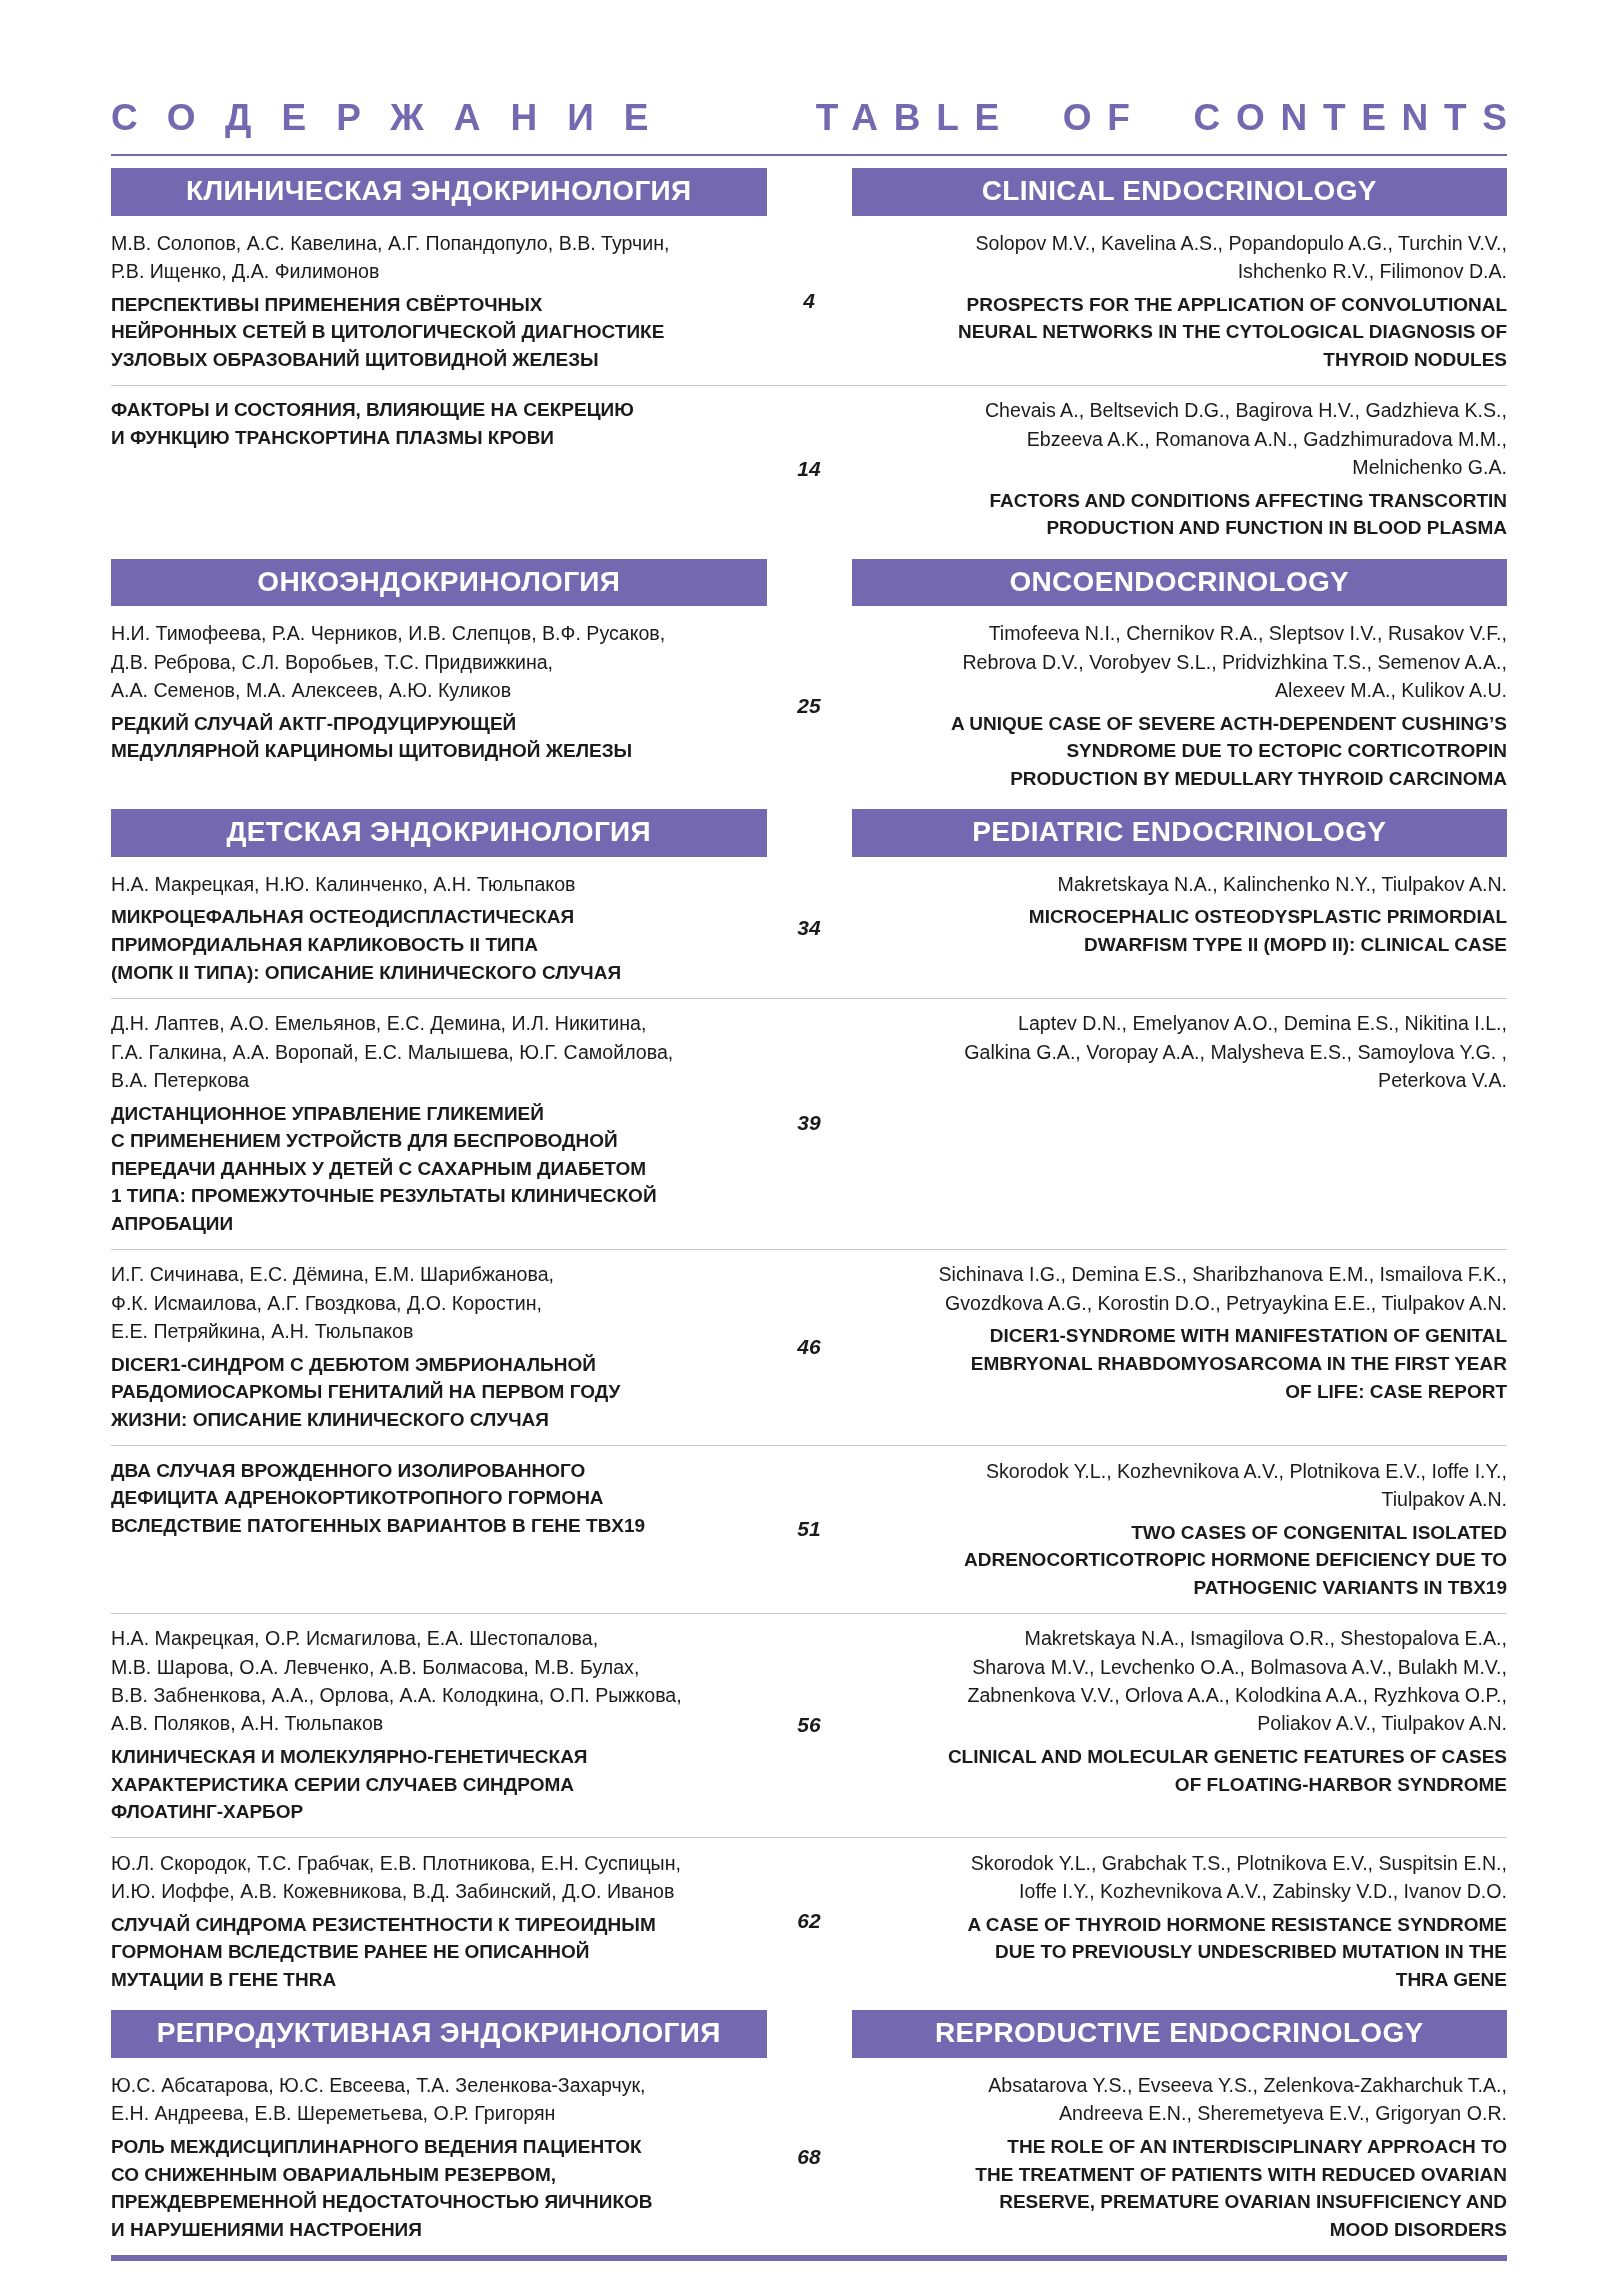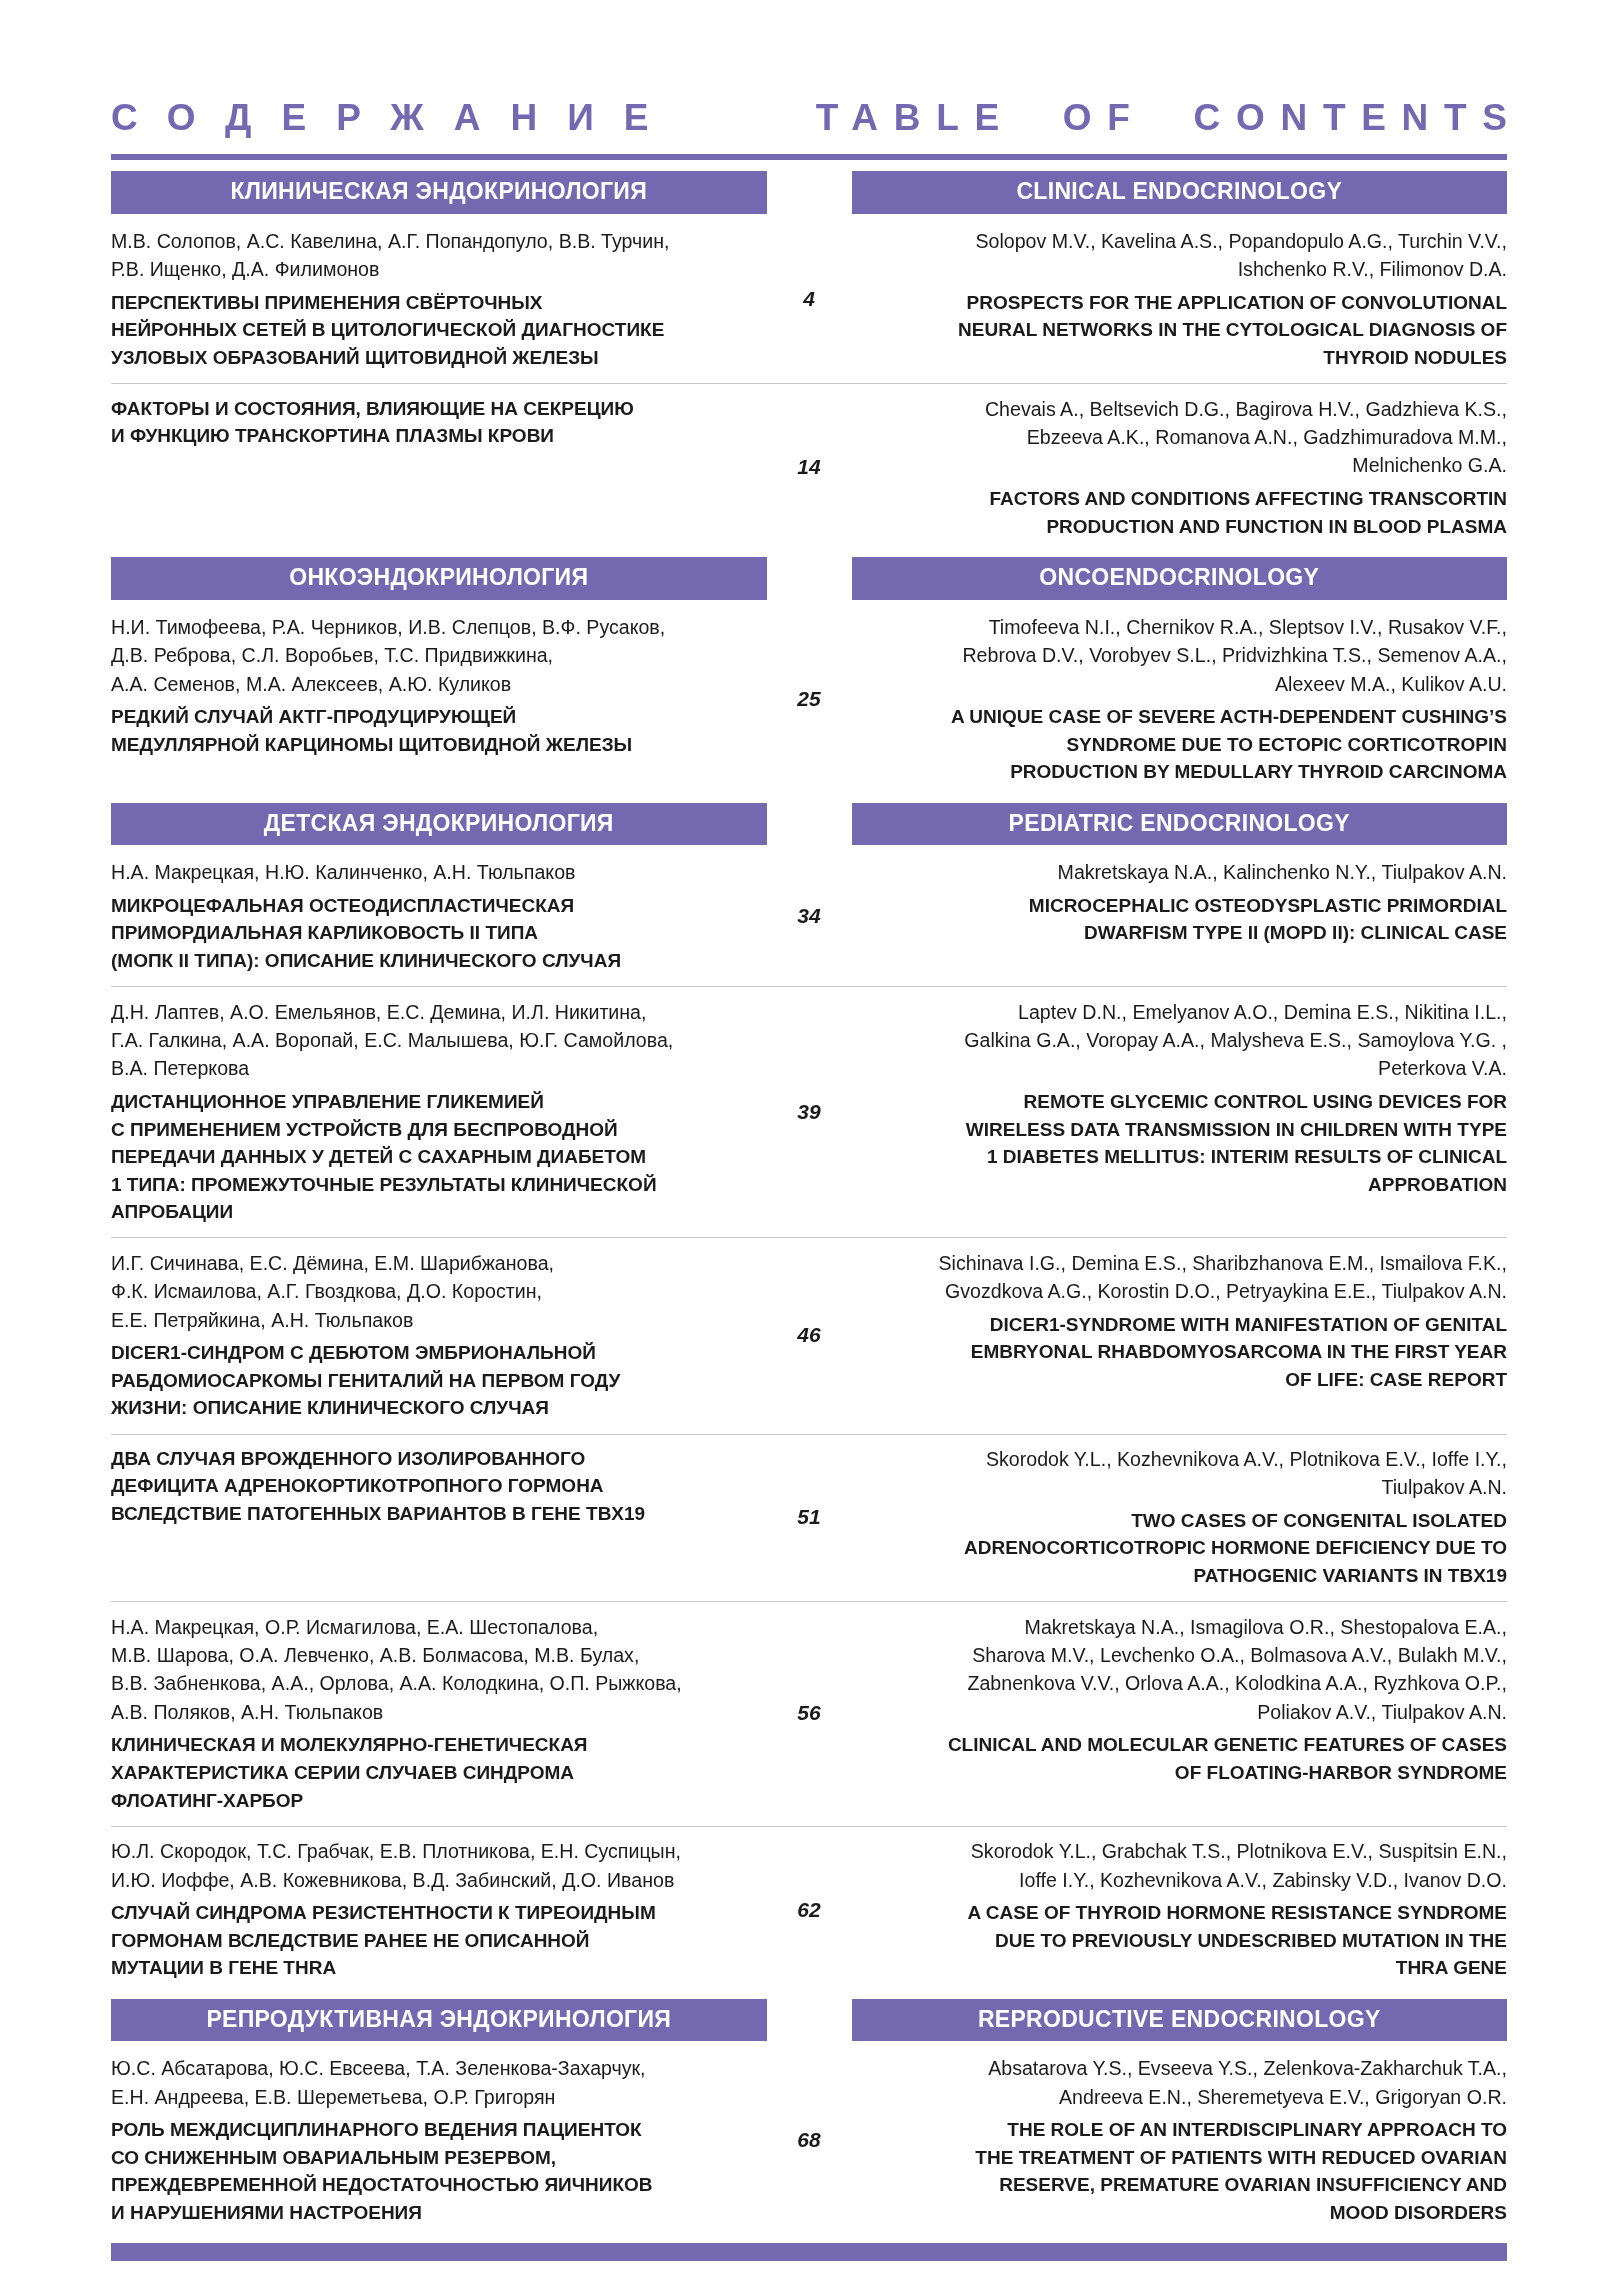--- a/index.html
+++ b/index.html
@@ -52,21 +52,21 @@
   
   .section-bars{
     display:grid;
     grid-template-columns:1fr 85px 1fr;
     margin:5.2px 0 2.6px;
   }
   .bar{
     background:var(--accent);
     color:#ffffff;
     font-weight:700;
-    font-size:23px;
+    font-size:28px;
     text-align:center;
     padding:7.2px 0 8.5px;
     letter-spacing:0.3px;
   }
   .bar-gap{background:transparent;}
 
   
   .entries{display:flex;flex-direction:column;}
   .entry{
     display:grid;
@@ -216,24 +216,20 @@
 С ПРИМЕНЕНИЕМ УСТРОЙСТВ ДЛЯ БЕСПРОВОДНОЙ
 ПЕРЕДАЧИ ДАННЫХ У ДЕТЕЙ С САХАРНЫМ ДИАБЕТОМ
 1 ТИПА: ПРОМЕЖУТОЧНЫЕ РЕЗУЛЬТАТЫ КЛИНИЧЕСКОЙ
 АПРОБАЦИИ</p>
           </div>
           <div class="page-num">39</div>
           <div class="en-col">
             <p class="authors">Laptev D.N., Emelyanov A.O., Demina E.S., Nikitina I.L.,
 Galkina G.A., Voropay A.A., Malysheva E.S., Samoylova Y.G. ,
 Peterkova V.A.</p>
-            <p class="title">REMOTE GLYCEMIC CONTROL USING DEVICES FOR
-WIRELESS DATA TRANSMISSION IN CHILDREN WITH TYPE
-1 DIABETES MELLITUS: INTERIM RESULTS OF CLINICAL
-APPROBATION</p>
           </div>
         </article>
         <article class="entry">
           <div class="ru-col">
             <p class="authors">И.Г. Сичинава, Е.С. Дёмина, Е.М. Шарибжанова,
 Ф.К. Исмаилова, А.Г. Гвоздкова, Д.О. Коростин,
 Е.Е. Петряйкина, А.Н. Тюльпаков</p>
             <p class="title">DICER1-СИНДРОМ С ДЕБЮТОМ ЭМБРИОНАЛЬНОЙ
 РАБДОМИОСАРКОМЫ ГЕНИТАЛИЙ НА ПЕРВОМ ГОДУ
 ЖИЗНИ: ОПИСАНИЕ КЛИНИЧЕСКОГО СЛУЧАЯ</p>

